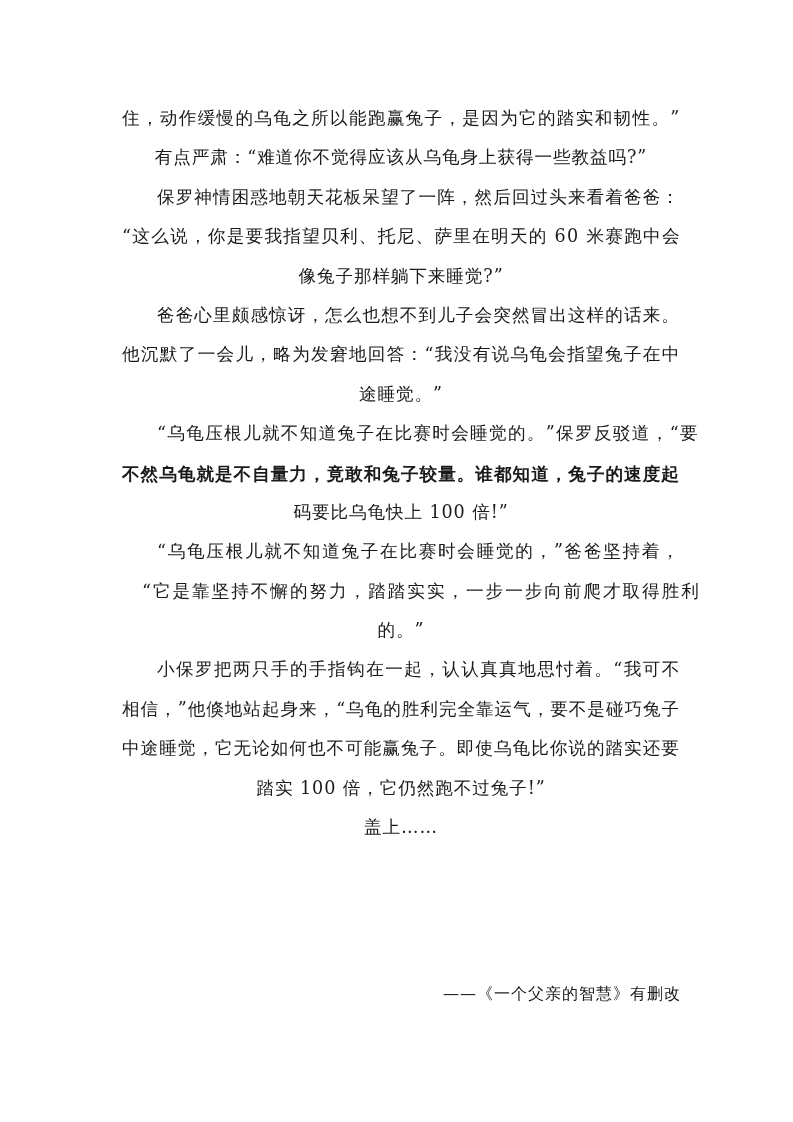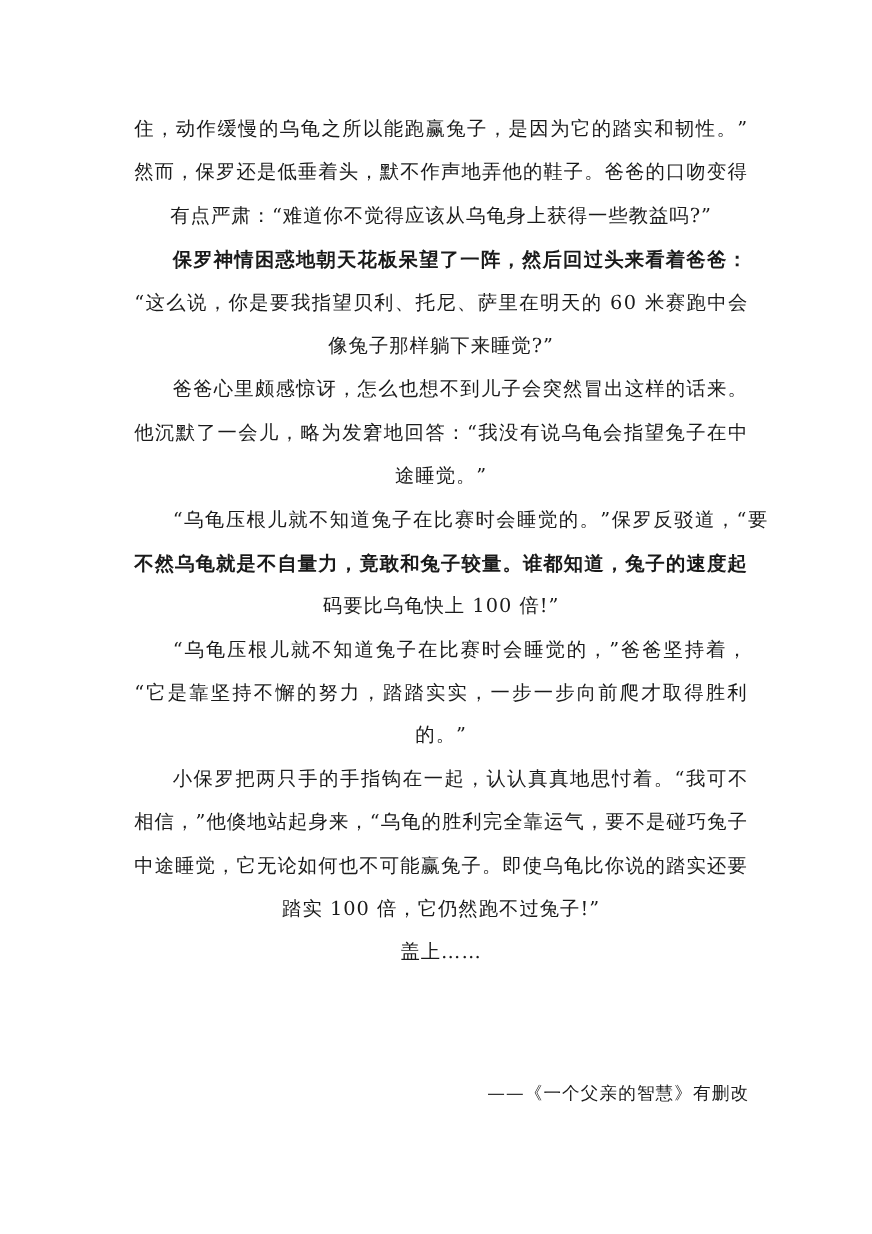--- a/index.html
+++ b/index.html
@@ -58,28 +58,25 @@
     }
   </style>
 </head>
 <body>
 
 <div class="page">
   <div class="text-block">
     <div class="line">
         <span class="seg" style="letter-spacing: 1.31379px;">住，动作缓慢的乌龟之所以能跑赢兔子，是因为它的踏实和韧性。”</span>
       </div>
-    <div class="line">
-        <span class="seg" style="letter-spacing: 1.00345px;">然而，保罗还是低垂着头，默不作声地弄他的鞋子。爸爸的口吻变得</span>
-      </div>
     <div class="line last">
         <span class="seg">有点严肃：“难道你不觉得应该从乌龟身上获得一些教益吗?”</span>
       </div>
     <div class="line indent">
-        <span class="seg" style="letter-spacing: 1.08519px; font-weight: bold;">保罗神情困惑地朝天花板呆望了一阵，然后回过头来看着爸爸：</span>
+        <span class="seg" style="letter-spacing: 1.08519px;">保罗神情困惑地朝天花板呆望了一阵，然后回过头来看着爸爸：</span>
       </div>
     <div class="line">
         <span class="seg" style="letter-spacing: 1.2871px;">“这么说，你是要我指望贝利、托尼、萨里在明天的 60 米赛跑中会</span>
       </div>
     <div class="line last">
         <span class="seg">像兔子那样躺下来睡觉?”</span>
       </div>
     <div class="line indent">
         <span class="seg" style="letter-spacing: 1.08519px;">爸爸心里颇感惊讶，怎么也想不到儿子会突然冒出这样的话来。</span>
       </div>
@@ -95,21 +92,21 @@
     <div class="line">
         <span class="seg" style="letter-spacing: 1.00345px; font-weight: bold;">不然乌龟就是不自量力，竟敢和兔子较量。谁都知道，兔子的速度起</span>
       </div>
     <div class="line last">
         <span class="seg">码要比乌龟快上 100 倍!”</span>
       </div>
     <div class="line indent">
         <span class="seg" style="letter-spacing: 1.71481px;">“乌龟压根儿就不知道兔子在比赛时会睡觉的，”爸爸坚持着，</span>
       </div>
     <div class="line">
-        <span class="seg" style="letter-spacing: 1.97143px;">“它是靠坚持不懈的努力，踏踏实实，一步一步向前爬才取得胜利</span>
+        <span class="seg" style="letter-spacing: 1.97143px; margin-left: 20px;">“它是靠坚持不懈的努力，踏踏实实，一步一步向前爬才取得胜利</span>
       </div>
     <div class="line last">
         <span class="seg">的。”</span>
       </div>
     <div class="line indent">
         <span class="seg" style="letter-spacing: 1.41852px;">小保罗把两只手的手指钩在一起，认认真真地思忖着。“我可不</span>
       </div>
     <div class="line">
         <span class="seg" style="letter-spacing: 0.966667px;">相信，”他倏地站起身来，“乌龟的胜利完全靠运气，要不是碰巧兔子</span>
       </div>

